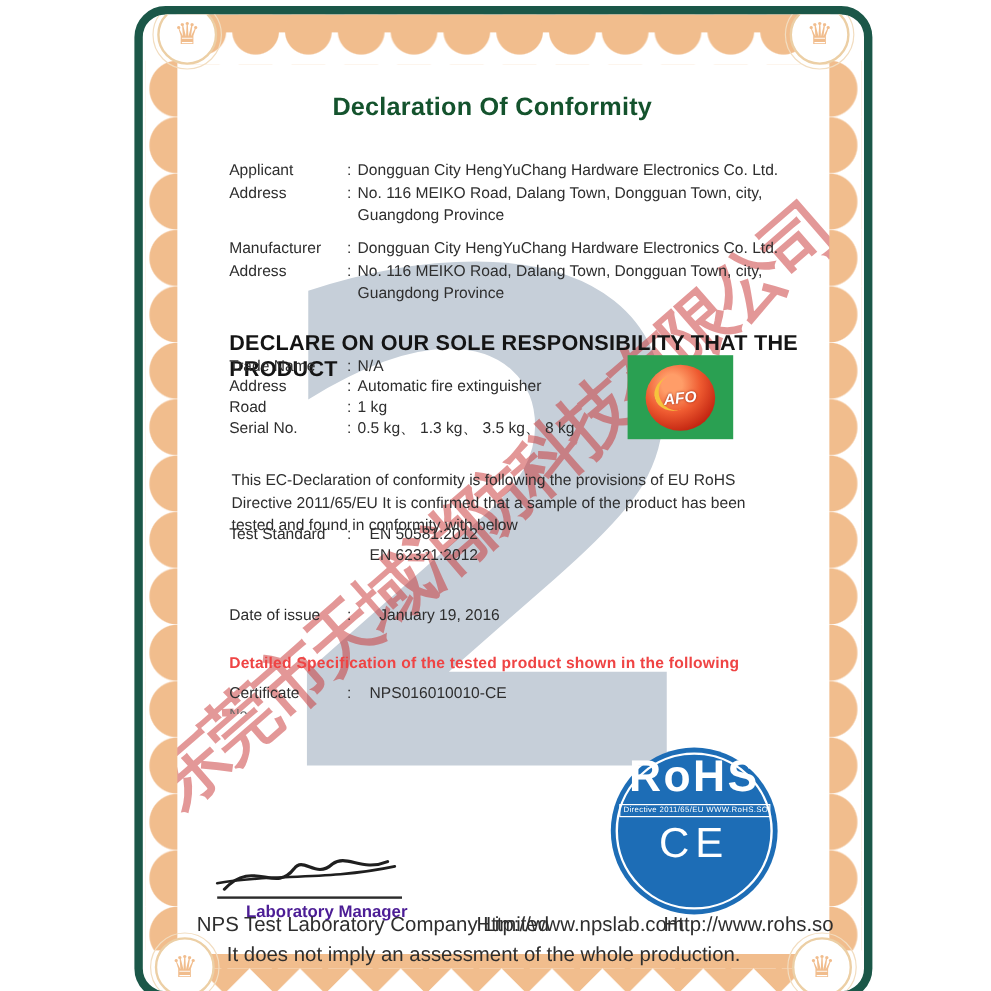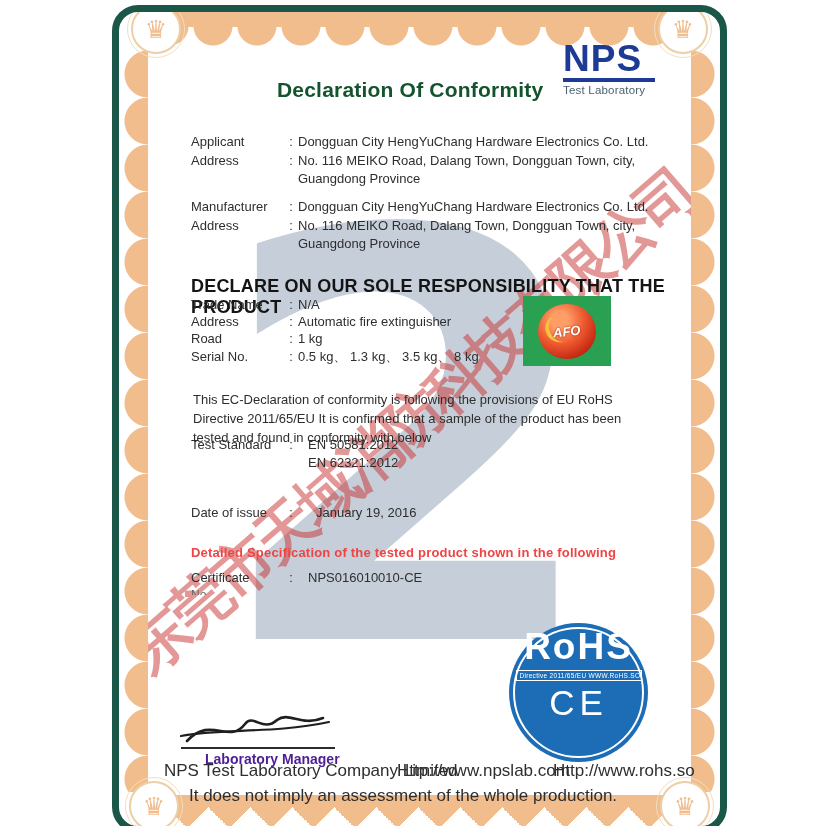--- a/index.html
+++ b/index.html
@@ -97,25 +97,20 @@
         <span class="crown">♛</span>
       </div>
     <div class="ornament o-bl">
         <span class="crown">♛</span>
       </div>
     <div class="ornament o-br">
         <span class="crown">♛</span>
       </div>
 
     <div class="z title">Declaration Of Conformity</div>
-    <div class="z logo">
-      <div class="nps">NPS</div>
-      <div class="bar"></div>
-      <div class="sub">Test Laboratory</div>
-    </div>
 
     <div class="z row" style="top:121px">
       <span class="lbl">Applicant</span>
       <span class="sep">:</span>
       <span class="val">Dongguan City HengYuChang Hardware Electronics Co. Ltd.</span>
     </div>
     <div class="z row" style="top:140px">
       <span class="lbl">Address</span>
       <span class="sep">:</span>
       <span class="val"><span>No. 116 MEIKO Road, Dalang Town, Dongguan Town, city,</span><br>

